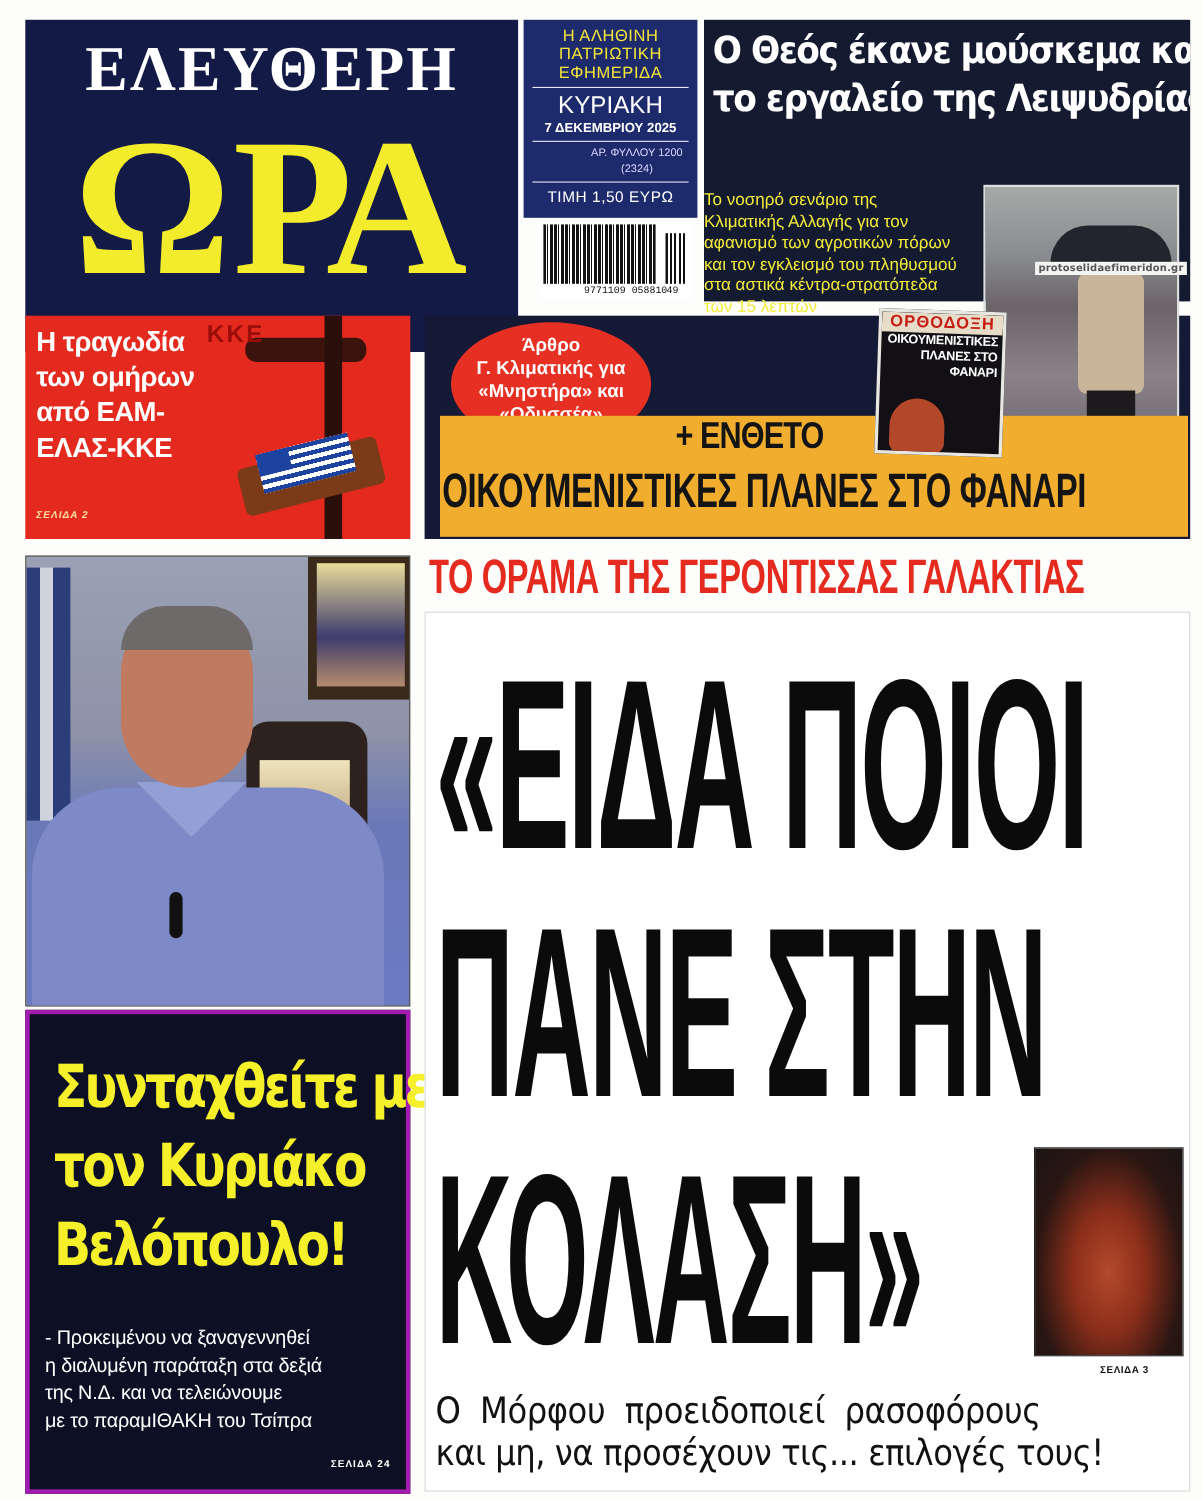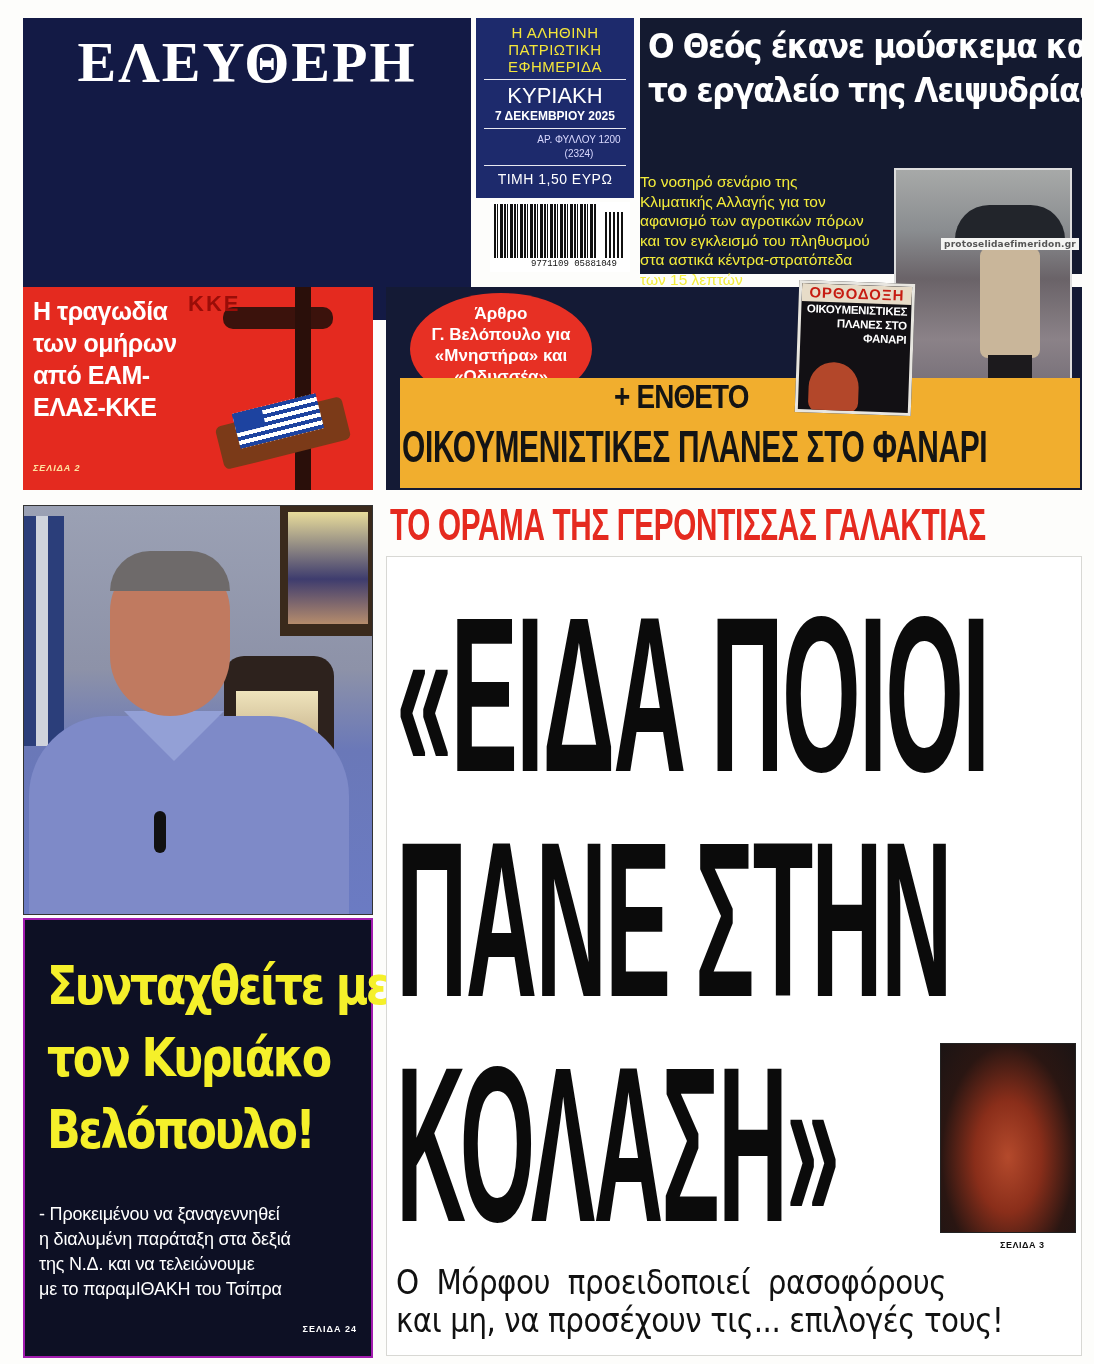--- a/index.html
+++ b/index.html
@@ -78,21 +78,21 @@
   #lp-icon1 { position: absolute; left: 256px; top: 0; width: 94px; height: 130px; background: #3a2a1c; }
   #lp-icon1-in { position: absolute; left: 264px; top: 6px; width: 80px; height: 112px; background: linear-gradient(180deg,#e8dc9a,#3e3c6e 60%,#b58c6c); }
   #lp-icon2 { position: absolute; left: 200px; top: 150px; width: 110px; height: 210px; background: #2d221d; border-radius: 20px 20px 0 0; }
   #lp-icon2-in { position: absolute; left: 212px; top: 185px; width: 82px; height: 90px; background: linear-gradient(180deg,#efe4bc,#a98e6a); }
   #lp-head { position: absolute; left: 86px; top: 50px; width: 120px; height: 160px; background: #c07a60; border-radius: 55px 55px 60px 60px; }
   #lp-hair { position: absolute; left: 86px; top: 45px; width: 120px; height: 40px; background: #6e6a6a; border-radius: 60px 60px 0 0; }
   #lp-body { position: absolute; left: 5px; top: 210px; width: 320px; height: 210px; background: #7e8ac8; border-radius: 80px 80px 0 0; }
   #lp-collar { position: absolute; left: 100px; top: 205px; width: 100px; height: 50px; background: #93a0d6; clip-path: polygon(0 0,50% 100%,100% 0); }
   #lp-mic { position: absolute; left: 130px; top: 305px; width: 12px; height: 42px; background: #111; border-radius: 6px; }
 
-  #left-box { left: 23px; top: 918px; width: 350px; height: 440px; background: #0d1024; border: 2px solid #a21caf; }
+  #left-box { left: 23px; top: 918px; width: 350px; height: 440px; background: #0d1024; border: 4px solid #a21caf; }
   #left-title { position: absolute; left: 22px; top: 30px; color: #f5f02a; font-weight: bold; font-family: "DejaVu Sans", sans-serif;
     font-size: 54px; line-height: 72px; letter-spacing: -3px; transform: scaleX(0.82); transform-origin: left; white-space: nowrap; }
   #left-body { position: absolute; left: 14px; top: 282px; width: 330px; color: #fff; font-size: 18px; line-height: 25px; letter-spacing: -0.2px; }
   #left-page { position: absolute; right: 14px; top: 404px; color: #fff; font-size: 9px; font-weight: bold; letter-spacing: 1px; }
 
   
   #kicker { left: 390px; top: 500px; width: 700px; color: #e52a1f; font-weight: bold; font-size: 44px; line-height: 50px;
     white-space: nowrap; transform: scaleX(0.675); transform-origin: left; letter-spacing: -0.5px; }
   #main-area { left: 386px; top: 556px; width: 696px; height: 800px; background: #fff; border: 1px solid #d8d8d4; }
   .huge { position: absolute; color: #0b0b0b; font-weight: bold; font-family: "Liberation Sans", sans-serif;
@@ -107,20 +107,21 @@
   #sub-line-1, #sub-line-2 { left: 396px; width: 690px; color: #111; font-size: 33px; line-height: 38px; font-family: "DejaVu Sans", sans-serif;
     white-space: nowrap; transform: scaleX(0.89); transform-origin: left; letter-spacing: -0.5px; }
   #sub-line-1 { top: 1264px; word-spacing: 10px; }
   #sub-line-2 { top: 1302px; }
 </style>
 </head>
 <body>
 
 <div id="masthead" class="abs">
   <div id="mast-top">ΕΛΕΥΘΕΡΗ</div>
+  <div id="mast-main">ΩΡΑ</div>
 </div>
 
 <div id="infobox" class="abs">
   <div class="info-tag">Η ΑΛΗΘΙΝΗ</div>
   <div class="info-tag">ΠΑΤΡΙΩΤΙΚΗ</div>
   <div class="info-tag">ΕΦΗΜΕΡΙΔΑ</div>
   <div class="info-rule"></div>
   <div class="info-day">ΚΥΡΙΑΚΗ</div>
   <div class="info-date">7 ΔΕΚΕΜΒΡΙΟΥ 2025</div>
   <div class="info-rule"></div>
@@ -154,21 +155,21 @@
     <div>των ομήρων</div>
     <div>από ΕΑΜ-</div>
     <div>ΕΛΑΣ-ΚΚΕ</div>
   </div>
   <div id="kke-page">ΣΕΛΙΔΑ 2</div>
 </div>
 
 <div id="insert-panel" class="abs">
   <div id="oval">
     <div>Άρθρο</div>
-    <div>Γ. Βελόπουλο για</div>
+    <div>Γ. Κλιματικής για</div>
     <div>«Μνηστήρα» και</div>
     <div>«Οδυσσέα»</div>
   </div>
 </div>
 
 <div id="story-top-body">Το νοσηρό σενάριο της Κλιματικής Αλλαγής για τον αφανισμό των αγροτικών πόρων και τον εγκλεισμό του πληθυσμού στα αστικά κέντρα-στρατόπεδα των 15 λεπτών</div>
 <div id="rain-photo"></div>
 <div id="umbrella" class="abs"></div>
 <div id="coat" class="abs"></div>
 <div id="legs" class="abs"></div>

